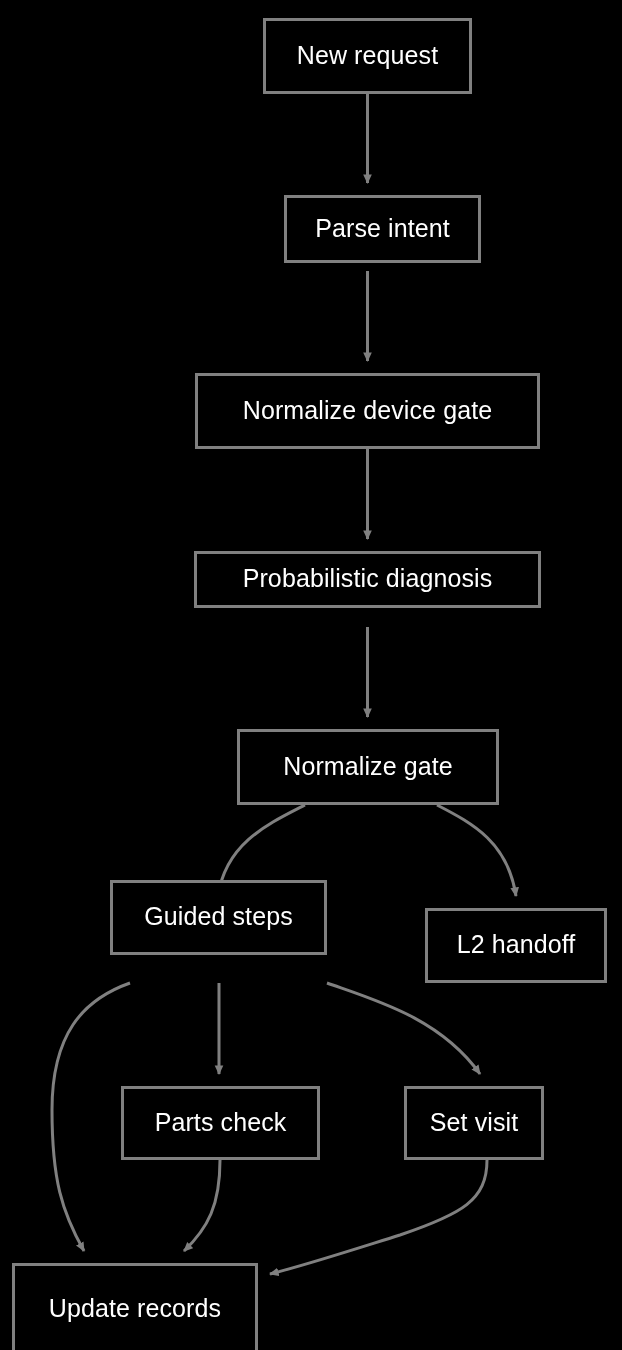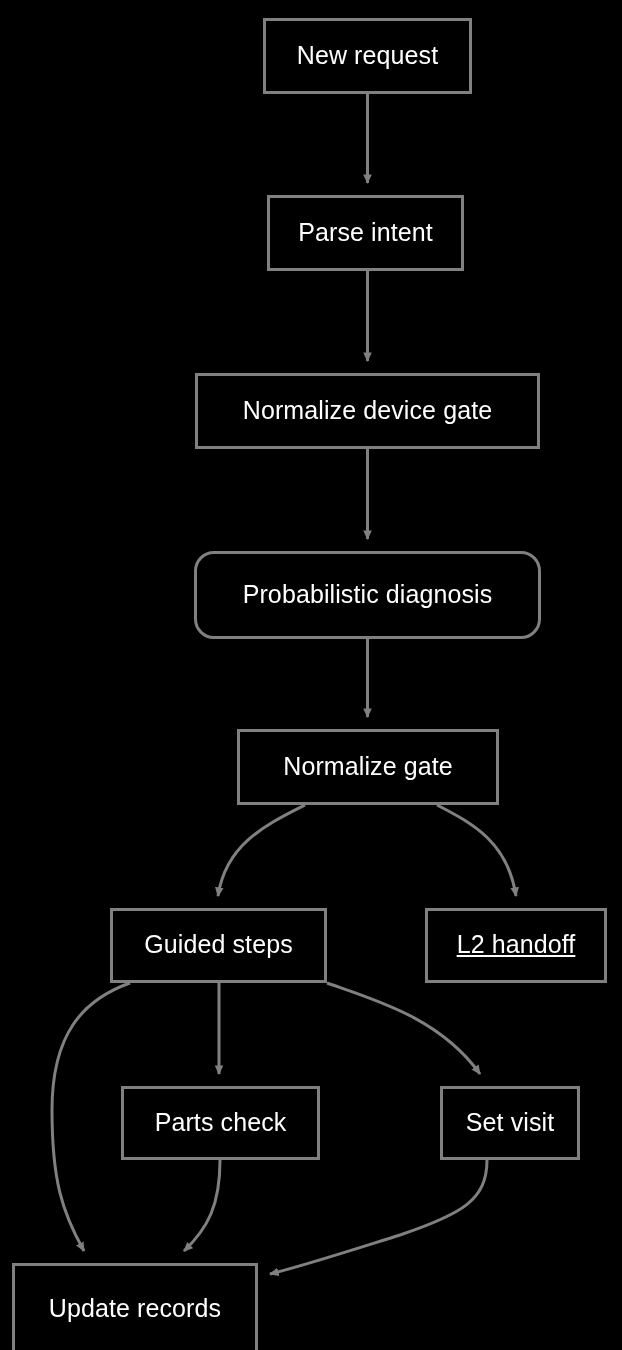--- a/index.html
+++ b/index.html
@@ -82,49 +82,49 @@
       <path d="M 220 1160 C 220 1205, 208 1228, 184 1251" marker-end="url(#arrowhead)"></path>
 
       <path d="M 487 1160 C 487 1200, 462 1214, 400 1235 C 352 1250, 306 1265, 270 1274" marker-end="url(#arrowhead)"></path>
     </g>
   </svg>
 
   <div class="node" style="left:263px; top:18px; width:209px; height:76px;">
     <span class="node-label">New request</span>
   </div>
 
-  <div class="node" style="left:267px; top:195px; width:197px; height:76px;">
+  <div class="node" style="left:284px; top:195px; width:197px; height:68px;">
     <span class="node-label">Parse intent</span>
   </div>
 
   <div class="node" style="left:195px; top:373px; width:345px; height:76px;">
     <span class="node-label">Normalize device gate</span>
   </div>
 
-  <div class="node" style="left:194px; top:551px; width:347px; height:88px;border-radius:20px;">
+  <div class="node" style="left:194px; top:551px; width:347px; height:57px;">
     <span class="node-label">Probabilistic diagnosis</span>
   </div>
 
   <div class="node" style="left:237px; top:729px; width:262px; height:76px;">
     <span class="node-label">Normalize gate</span>
   </div>
 
-  <div class="node" style="left:110px; top:908px; width:217px; height:75px;">
+  <div class="node" style="left:110px; top:880px; width:217px; height:75px;">
     <span class="node-label">Guided steps</span>
   </div>
 
-  <div class="node" style="left:425px; top:908px; width:182px; height:75px;text-decoration:underline;">
+  <div class="node" style="left:425px; top:908px; width:182px; height:75px;">
     <span class="node-label">L2 handoff</span>
   </div>
 
   <div class="node" style="left:121px; top:1086px; width:199px; height:74px;">
     <span class="node-label">Parts check</span>
   </div>
 
-  <div class="node" style="left:440px; top:1086px; width:140px; height:74px;">
+  <div class="node" style="left:404px; top:1086px; width:140px; height:74px;">
     <span class="node-label">Set visit</span>
   </div>
 
   <div class="node" style="left:12px; top:1263px; width:246px; height:92px;">
     <span class="node-label">Update records</span>
   </div>
 
 </div>
 
 </body></html>

